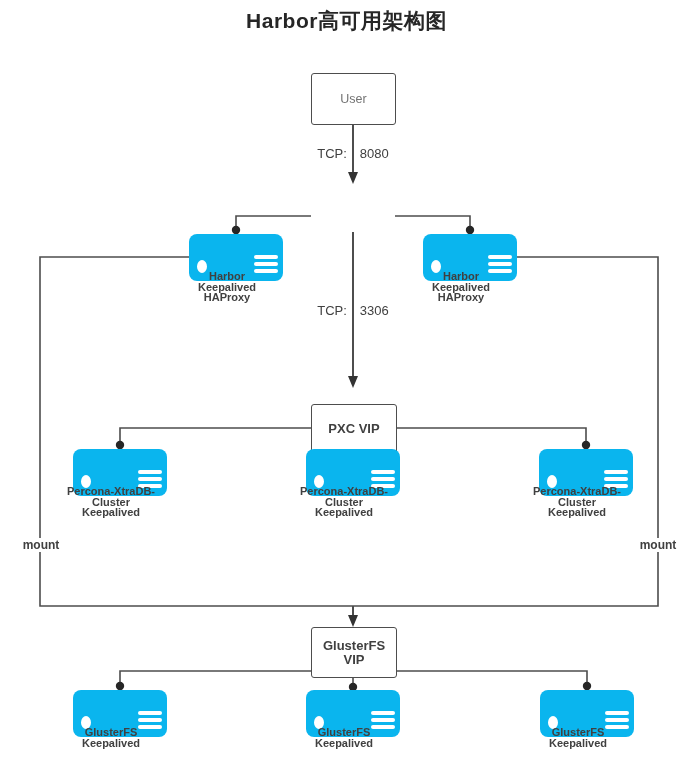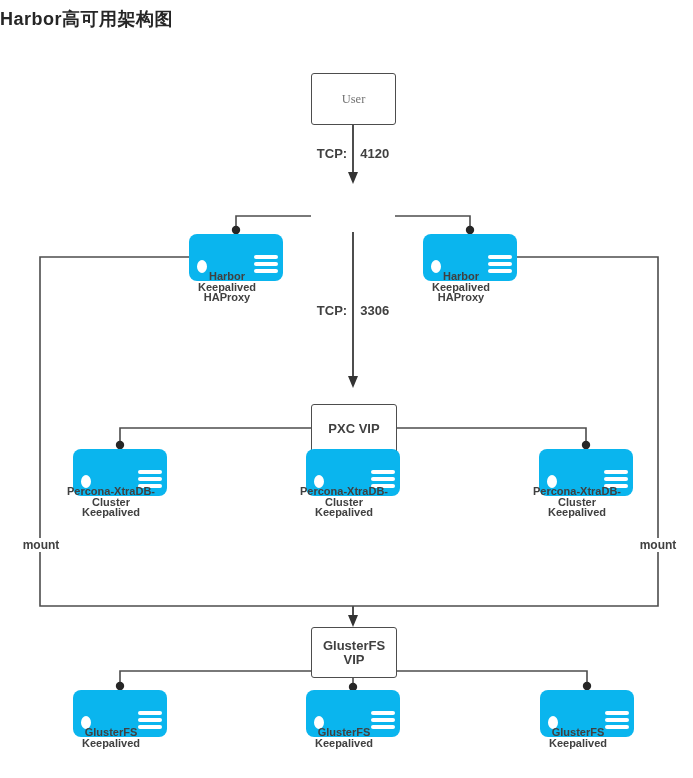--- a/index.html
+++ b/index.html
@@ -6,22 +6,22 @@
     --accent:#0ab5ee;
     --line:#4d4d4d;
     --text:#404040;
   }
   html,body{margin:0;padding:0;background:#fff;}
   .canvas{
     position:relative;width:693px;height:778px;background:#fff;overflow:hidden;
     font-family:"Liberation Sans","DejaVu Sans",sans-serif;
   }
   .diagram-title{
-    position:absolute;top:7px;left:0;width:100%;
-    font-size:18px;font-weight:bold;color:#262626;letter-spacing:0.5px;
+    position:absolute;top:7px;left:0;width:100%;text-align:center;
+    font-size:21px;font-weight:bold;color:#262626;letter-spacing:0.5px;
   }
   svg.wires{position:absolute;left:0;top:0;z-index:1;}
   .edge{stroke:var(--line);fill:none;}
   .edge.thick{stroke-width:2px;}
   .edge.thin{stroke-width:1.6px;}
   .arrowhead{fill:#333;stroke:none;}
   .joint{fill:#262626;stroke:none;}
 
   .node{
     position:absolute;background:#fff;border:1.6px solid #4d4d4d;border-radius:3px;
@@ -34,21 +34,21 @@
   .server-body{width:94px;height:47px;background:var(--accent);border-radius:8px;position:relative;}
   .led{position:absolute;left:8px;top:26px;width:10px;height:13px;background:#fff;border-radius:50%;}
   .vents{position:absolute;right:5px;top:21px;display:flex;flex-direction:column;gap:3px;}
   .vents i{width:24px;height:4px;background:#fff;border-radius:2px;display:block;}
   .server-label{
     position:absolute;top:37px;left:50%;transform:translateX(-50%);width:150px;
     text-align:center;font-weight:bold;font-size:11px;line-height:10.5px;color:var(--text);z-index:3;
   }
   .edge-label{
     position:absolute;display:flex;gap:13px;z-index:2;
-    font-weight:bold;font-size:13px;color:var(--text);
+    font-weight:normal;font-size:13px;color:var(--text);
   }
   .mount-label{
     position:absolute;z-index:2;font-weight:bold;font-size:12px;color:var(--text);
     background:#fff;padding:0 1px;transform:translateX(-50%);margin-top:20px;
   }
 </style>
 </head>
 <body>
 
 <div class="canvas">
@@ -81,37 +81,37 @@
     <circle class="joint" cx="586" cy="445" r="4.2"></circle>
 
     <path class="edge thin" d="M311 671 H120 V686"></path>
     <path class="edge thin" d="M394 671 H587 V686"></path>
     <path class="edge thin" d="M353 676 V687"></path>
     <circle class="joint" cx="120" cy="686" r="4.2"></circle>
     <circle class="joint" cx="353" cy="687" r="4.2"></circle>
     <circle class="joint" cx="587" cy="686" r="4.2"></circle>
   </svg>
 
-  <div class="node plain" style="left:311px;top:73px;width:83px;height:50px;font-family:Liberation Serif, serif;">
+  <div class="node plain" style="left:311px;top:73px;width:83px;height:50px;">
     <span>User</span>
   </div>
 
 
   <div class="node" style="left:311px;top:404px;width:84px;height:48px;">
     <span>PXC VIP</span>
   </div>
 
   <div class="node" style="left:311px;top:627px;width:84px;height:49px;">
     <span>GlusterFS</span>
     <span>VIP</span>
   </div>
 
   <div class="edge-label" style="left:353px;top:146px;transform:translateX(-50%);">
     <span>TCP:</span>
-    <span>4120</span>
+    <span>8080</span>
   </div>
   <div class="edge-label" style="left:353px;top:303px;transform:translateX(-50%);">
     <span>TCP:</span>
     <span>3306</span>
   </div>
   <div class="mount-label" style="left:41px;top:518px;">mount</div>
   <div class="mount-label" style="left:658px;top:518px;">mount</div>
 
   <div class="server" style="left:189px;top:234px;">
     <div class="server-body">

